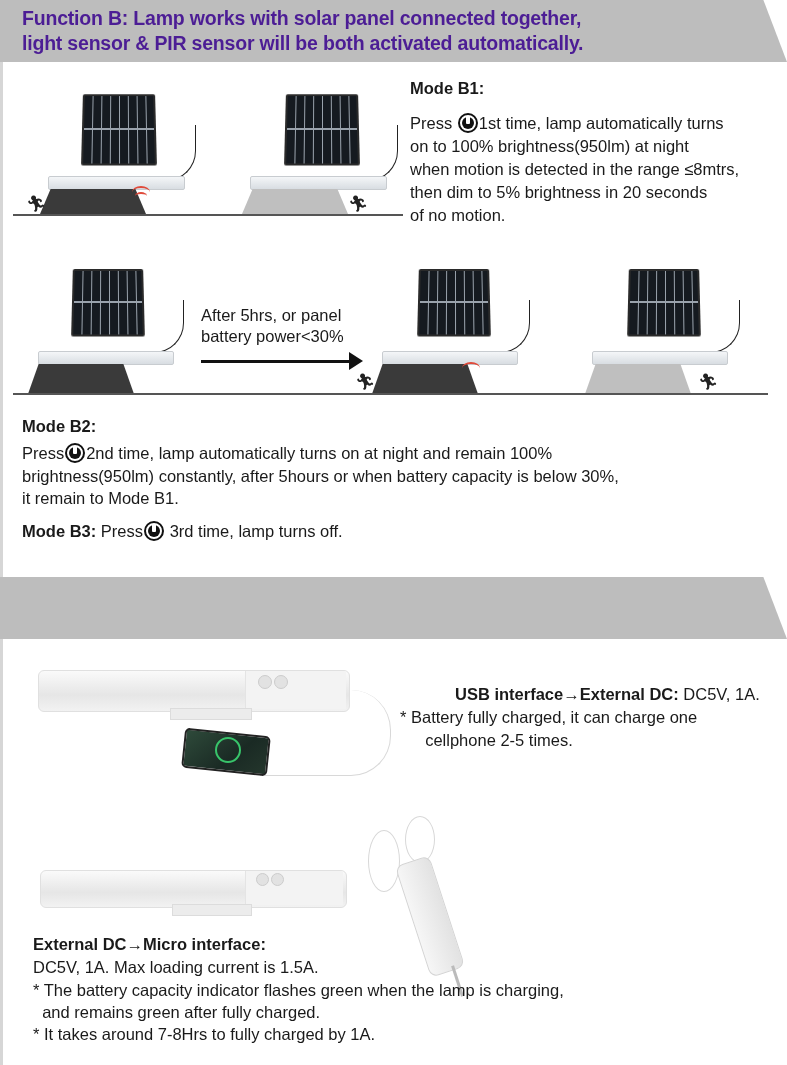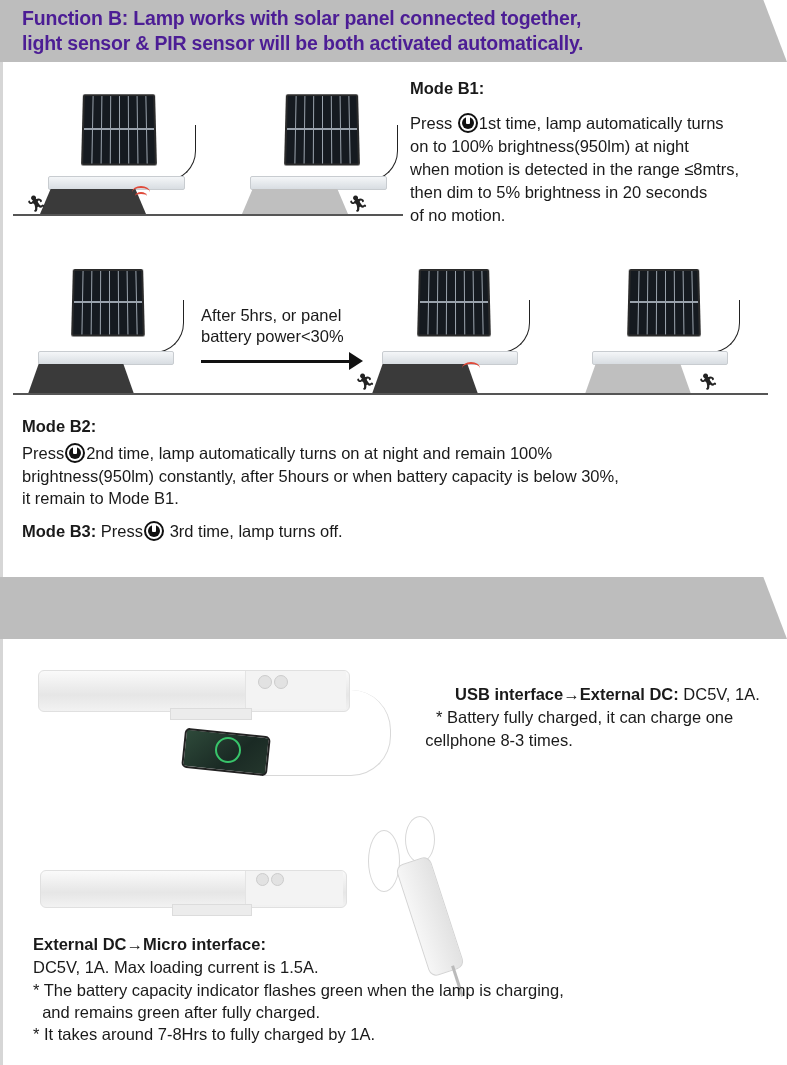--- a/index.html
+++ b/index.html
@@ -126,22 +126,22 @@
   <div style="position:absolute; left:274px; top:675px; width:12px; height:12px; border-radius:50%; background:#e2e2e2; border:1px solid #ccc;"></div>
   <div class="clip" style="left:170px; top:708px; width:80px; height:10px;"></div>
   <div class="wcable" style="left:260px; top:690px; width:130px; height:85px; border-left:none; border-top:none; border-radius:0 40px 40px 0;"></div>
   <div class="phone" style="left:183px; top:732px; width:82px; height:36px;"></div>
   <div class="ring" style="left:215px; top:737px; width:22px; height:22px;"></div>
 </div>
 
 <div class="t" style="left:416px; top:683px;margin-left:39px;">
   <span class="b">USB interface→External DC:</span><span> DC5V, 1A.</span>
 </div>
-<div class="t" style="left:436px; top:706px;">* Battery fully charged, it can charge one</div>
-<div class="t" style="left:416px; top:729px; white-space:pre;">  cellphone 8-3 times.</div>
+<div class="t" style="left:400px; top:706px;">* Battery fully charged, it can charge one</div>
+<div class="t" style="left:416px; top:729px; white-space:pre;">  cellphone 2-5 times.</div>
 
 <div>
   <div class="tube" style="left:40px; top:870px; width:305px; height:36px;"></div>
   <div class="tube-head" style="left:245px; top:871px; width:97px; height:34px;"></div>
   <div style="position:absolute; left:256px; top:873px; width:11px; height:11px; border-radius:50%; background:#e2e2e2; border:1px solid #ccc;"></div>
   <div style="position:absolute; left:271px; top:873px; width:11px; height:11px; border-radius:50%; background:#e2e2e2; border:1px solid #ccc;"></div>
   <div class="clip" style="left:172px; top:904px; width:78px; height:10px;"></div>
   <div class="wcable" style="left:368px; top:830px; width:30px; height:60px; border-radius:50%;"></div>
   <div class="wcable" style="left:405px; top:816px; width:28px; height:45px; border-radius:50%;"></div>
   <div class="strip" style="left:412px; top:858px; width:34px; height:115px;"></div>

